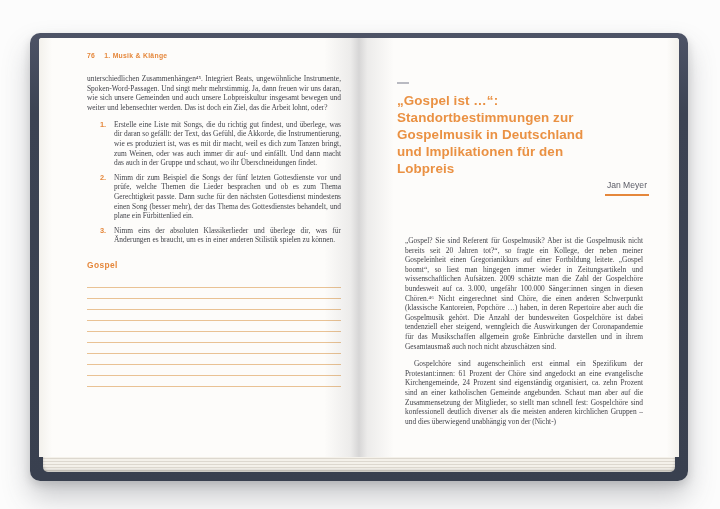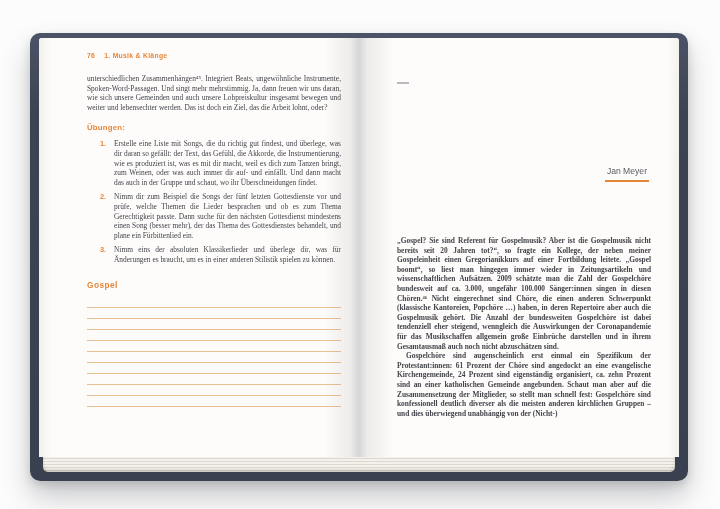--- a/index.html
+++ b/index.html
@@ -86,49 +86,48 @@
   .title-rule{
     width:12px;height:2px;background:#b9bac1;margin-bottom:8px;
   }
   .chapter-title{
     width:188px;
     font-family:"Liberation Sans", sans-serif;
     font-size:13.4px;line-height:17px;font-weight:600;
     color:#ea9143;letter-spacing:.1px;
   }
   .author-name{
-    position:absolute;right:2px;bottom:18px;
+    position:absolute;right:2px;bottom:4px;
     font-family:"Liberation Sans", sans-serif;
     font-size:8.6px;color:#5b5c66;
     padding:0 2px 4px 2px;
     border-bottom:2px solid #e5873b;
     margin-top:36px;
   }
   .article-body{margin-top:36px;}
-  .article-par{margin:0;font-weight:bold;}
+  .article-par{margin:8px;}
   .article-par + .article-par{text-indent:9px;}
 </style>
 </head>
 <body>
 
 <div class="scene">
   <div class="book">
     <div class="book-cover"></div>
     <div class="page-stack"></div>
     <div class="pages">
 
       <div class="page page-left">
         <div class="folio-row">
           <span class="folio-number">76</span>
           <span class="chapter-label">1. Musik &amp; Klänge</span>
         </div>
 
         <p class="body-text intro-par">unterschiedlichen Zusammenhängen⁴⁵. Integriert Beats, ungewöhnliche Instrumente, Spoken-Word-Passagen. Und singt mehr mehrstimmig. Ja, dann freuen wir uns daran, wie sich unsere Gemeinden und auch unsere Lobpreiskultur insgesamt bewegen und weiter und lebensechter werden. Das ist doch ein Ziel, das die Arbeit lohnt, oder?</p>
 
-        <div class="sub-heading">Übungen:</div>
 
         <div class="exercise-list">
           <div class="exercise-item">
             <span class="exercise-number">1.</span>
             <span class="exercise-text body-text">Erstelle eine Liste mit Songs, die du richtig gut findest, und überlege, was dir daran so gefällt: der Text, das Gefühl, die Akkorde, die Instrumentierung, wie es produziert ist, was es mit dir macht, weil es dich zum Tanzen bringt, zum Weinen, oder was auch immer dir auf- und einfällt. Und dann macht das auch in der Gruppe und schaut, wo ihr Überschneidungen findet.</span>
           </div>
           <div class="exercise-item">
             <span class="exercise-number">2.</span>
             <span class="exercise-text body-text">Nimm dir zum Beispiel die Songs der fünf letzten Gottesdienste vor und prüfe, welche Themen die Lieder besprachen und ob es zum Thema Gerechtigkeit passte. Dann suche für den nächsten Gottesdienst mindestens einen Song (besser mehr), der das Thema des Gottesdienstes behandelt, und plane ein Fürbittenlied ein.</span>
           </div>
@@ -138,20 +137,21 @@
           </div>
         </div>
 
         <div class="notes-heading">Gospel</div>
         <div class="note-lines"></div>
       </div>
 
       <div class="page page-right">
         <div class="title-block">
           <div class="title-rule"></div>
+          <div class="chapter-title">„Gospel ist …“: Standortbestimmungen zur Gospelmusik in Deutschland und Implikationen für den Lobpreis</div>
           <span class="author-name">Jan Meyer</span>
         </div>
 
         <div class="article-body">
           <p class="body-text article-par">„Gospel? Sie sind Referent für Gospelmusik? Aber ist die Gospelmusik nicht bereits seit 20 Jahren tot?“, so fragte ein Kollege, der neben meiner Gospeleinheit einen Gregorianikkurs auf einer Fortbildung leitete. „Gospel boomt“, so liest man hingegen immer wieder in Zeitungsartikeln und wissenschaftlichen Aufsätzen. 2009 schätzte man die Zahl der Gospelchöre bundesweit auf ca. 3.000, ungefähr 100.000 Sänger:innen singen in diesen Chören.⁴⁶ Nicht eingerechnet sind Chöre, die einen anderen Schwerpunkt (klassische Kantoreien, Popchöre …) haben, in deren Repertoire aber auch die Gospelmusik gehört. Die Anzahl der bundesweiten Gospelchöre ist dabei tendenziell eher steigend, wenngleich die Auswirkungen der Coronapandemie für das Musikschaffen allgemein große Einbrüche darstellen und in ihrem Gesamtausmaß auch noch nicht abzuschätzen sind.</p>
           <p class="body-text article-par">Gospelchöre sind augenscheinlich erst einmal ein Spezifikum der Protestant:innen: 61 Prozent der Chöre sind angedockt an eine evangelische Kirchengemeinde, 24 Prozent sind eigenständig organisiert, ca. zehn Prozent sind an einer katholischen Gemeinde angebunden. Schaut man aber auf die Zusammensetzung der Mitglieder, so stellt man schnell fest: Gospelchöre sind konfessionell deutlich diverser als die meisten anderen kirchlichen Gruppen – und dies überwiegend unabhängig von der (Nicht-)</p>
         </div>
       </div>
 
       <div class="gutter-shadow"></div>

